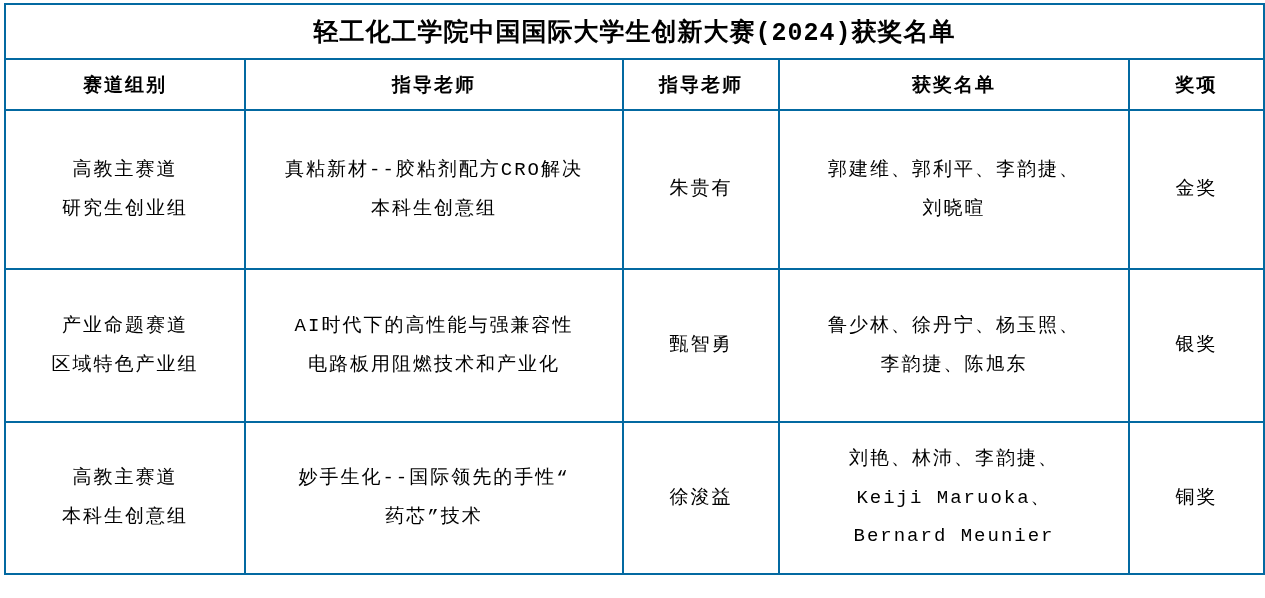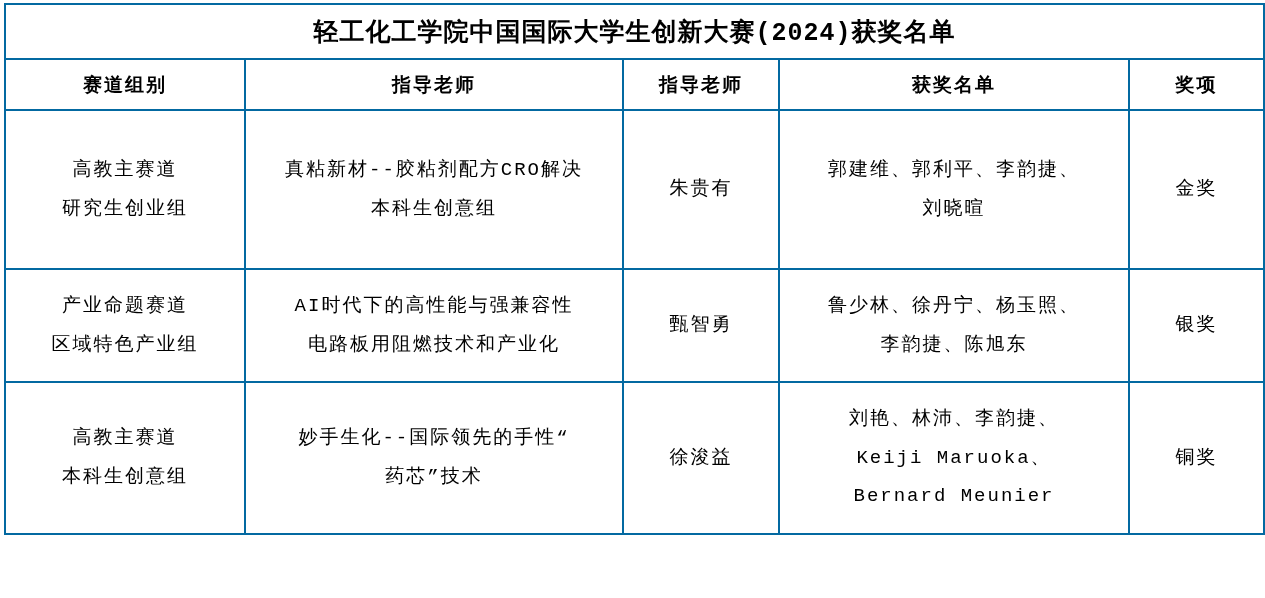--- a/index.html
+++ b/index.html
@@ -31,21 +31,21 @@
   }
   .col-group    { width: 240px; }
   .col-project  { width: 378px; }
   .col-leader   { width: 156px; }
   .col-teachers { width: 350px; }
   .col-award    { width: 135px; }
 
   tr.title-row  { height: 55px; }
   tr.header-row { height: 51px; }
   tr.row-1      { height: 159px; }
-  tr.row-2      { height: 113px; margin-top: 44px; }
+  tr.row-2      { height: 153px; margin-top: 44px; }
   tr.row-3      { height: 152px; }
 
   td.title-cell {
     font-size: 25px;
     font-weight: bold;
     letter-spacing: 1px;
   }
   th.header-cell {
     font-size: 19px;
     font-weight: bold;

